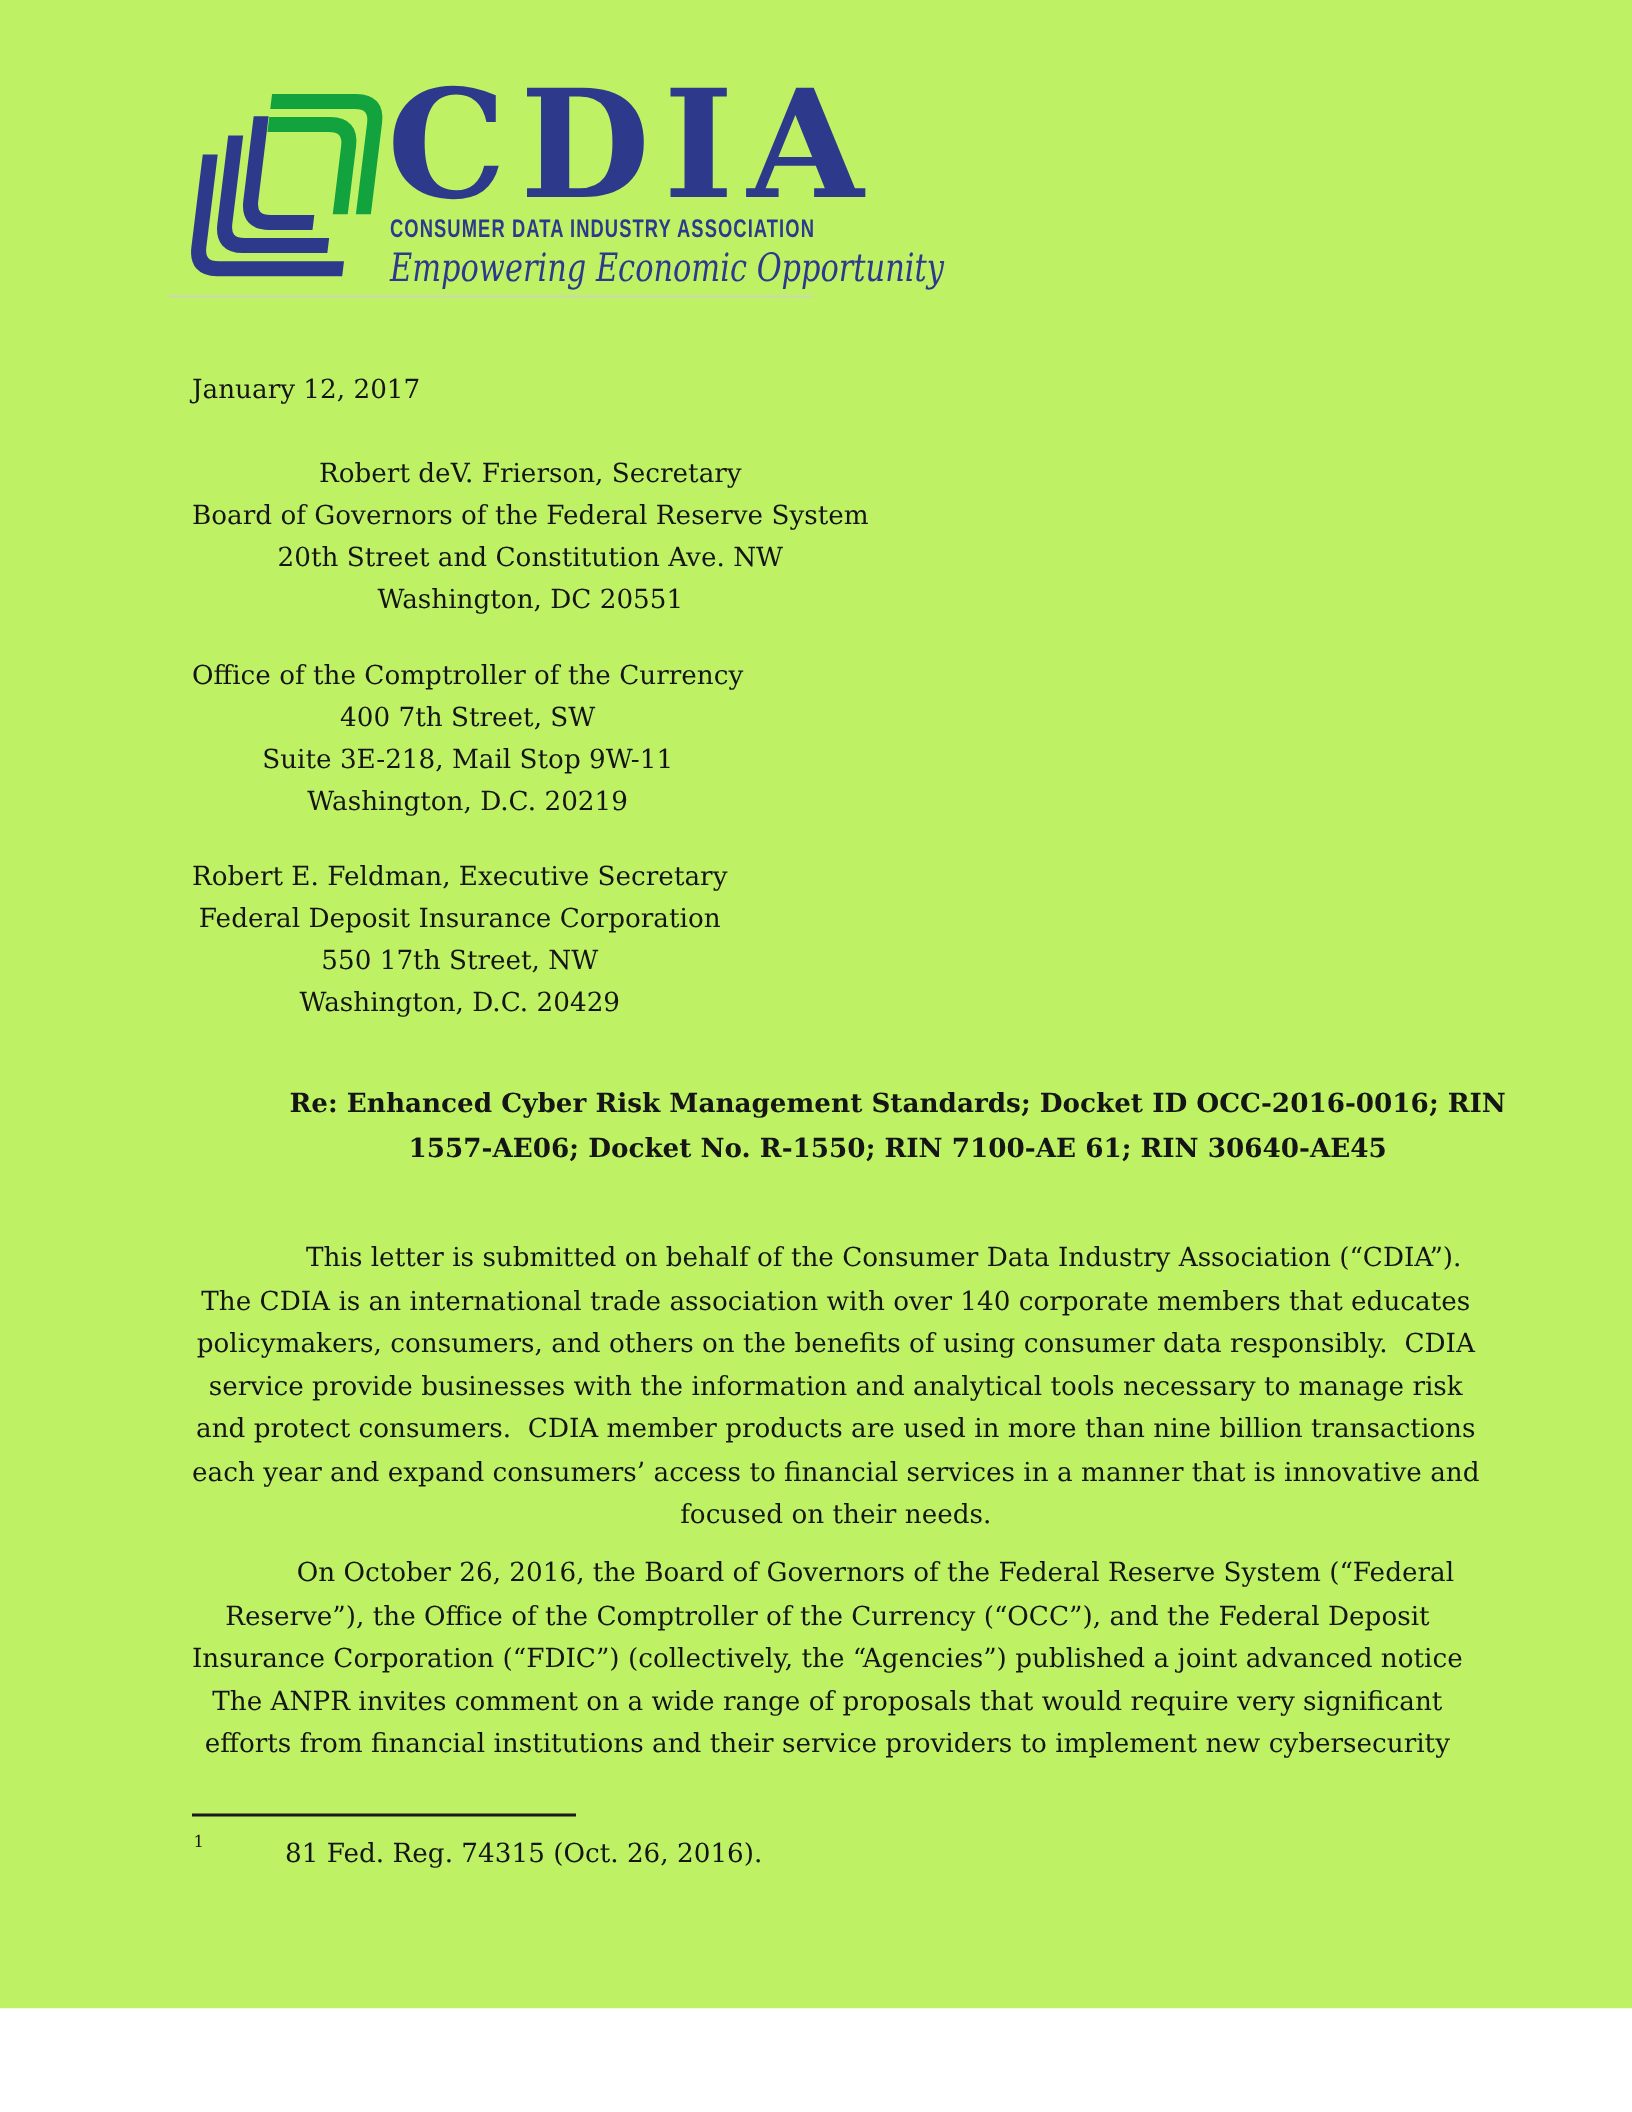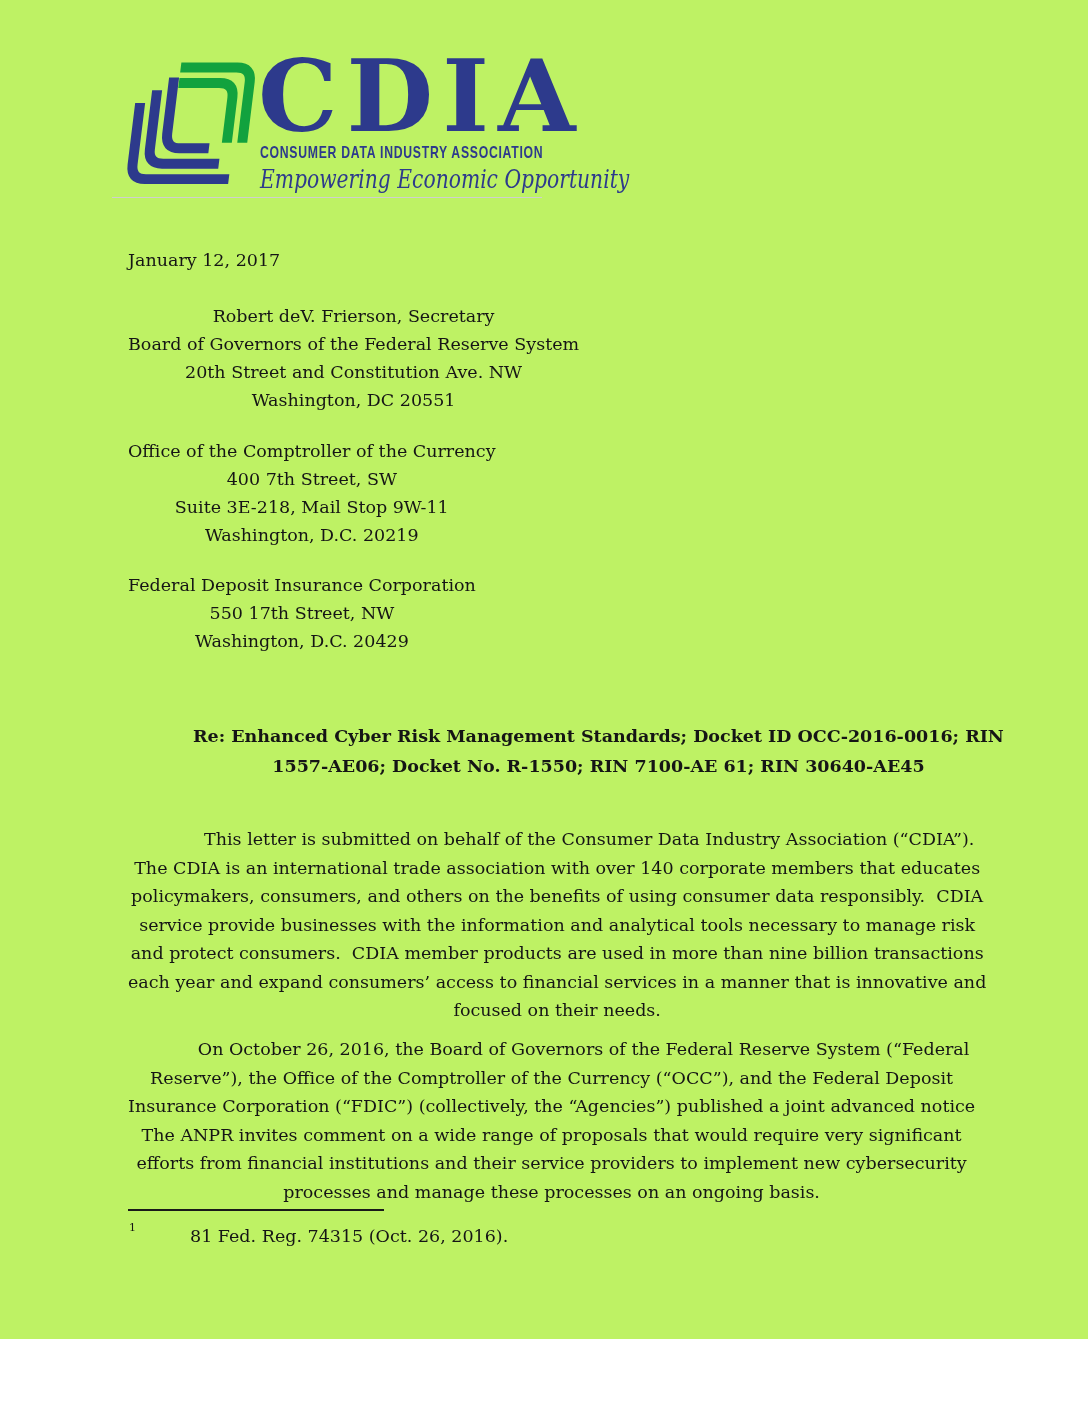--- a/index.html
+++ b/index.html
@@ -102,20 +102,21 @@
   </div>
 
   <div class="block addr2">
     <div class="line">Office of the Comptroller of the Currency</div>
     <div class="line">400 7th Street, SW</div>
     <div class="line">Suite 3E-218, Mail Stop 9W-11</div>
     <div class="line">Washington, D.C. 20219</div>
   </div>
 
   <div class="block addr3">
+    <div class="line">Robert E. Feldman, Executive Secretary</div>
     <div class="line">Federal Deposit Insurance Corporation</div>
     <div class="line">550 17th Street, NW</div>
     <div class="line">Washington, D.C. 20429</div>
   </div>
 
   <div class="re-block">
     <div class="line">Re: Enhanced Cyber Risk Management Standards; Docket ID OCC-2016-0016; RIN</div>
     <div class="line">1557-AE06; Docket No. R-1550; RIN 7100-AE 61; RIN 30640-AE45</div>
   </div>
 
@@ -128,21 +129,20 @@
     <div class="line">each year and expand consumers’ access to financial services in a manner that is innovative and</div>
     <div class="line">focused on their needs.</div>
   </div>
 
   <div class="block para para2">
     <div class="line indent">On October 26, 2016, the Board of Governors of the Federal Reserve System (“Federal</div>
     <div class="line">Reserve”), the Office of the Comptroller of the Currency (“OCC”), and the Federal Deposit</div>
     <div class="line">Insurance Corporation (“FDIC”) (collectively, the “Agencies”) published a joint advanced notice</div>
     <div class="line">The ANPR invites comment on a wide range of proposals that would require very significant</div>
     <div class="line">efforts from financial institutions and their service providers to implement new cybersecurity</div>
-    <div class="line">processes and manage these processes on an ongoing basis.</div>
   </div>
 
   <div class="footnote-rule"></div>
   <div class="footnote">
     <sup>1</sup>
     <span class="fn-text">81 Fed. Reg. 74315 (Oct. 26, 2016).</span>
   </div>
 
 </div>
 

